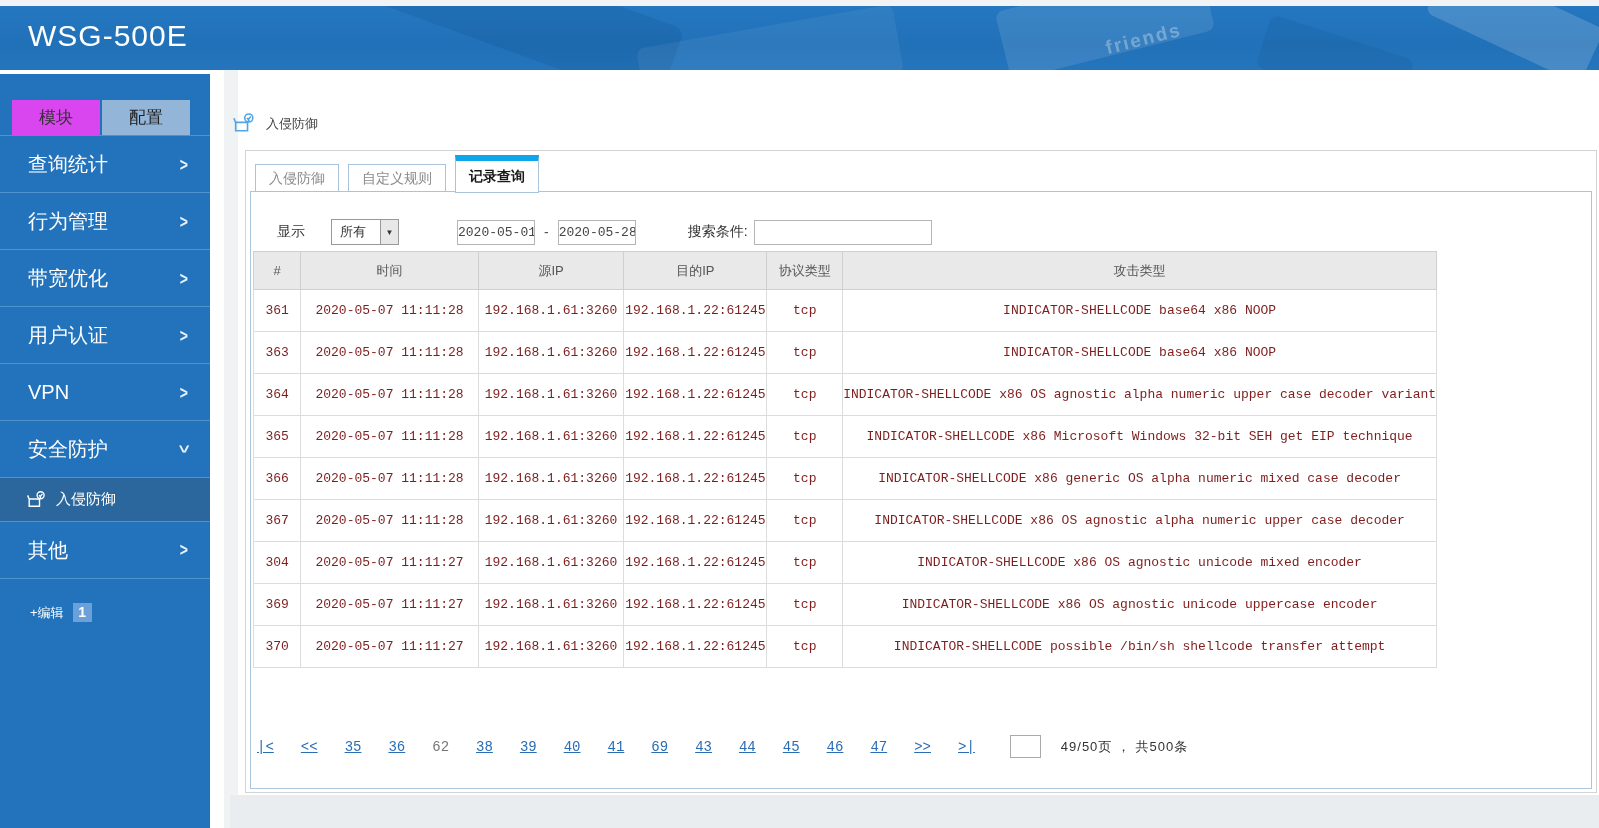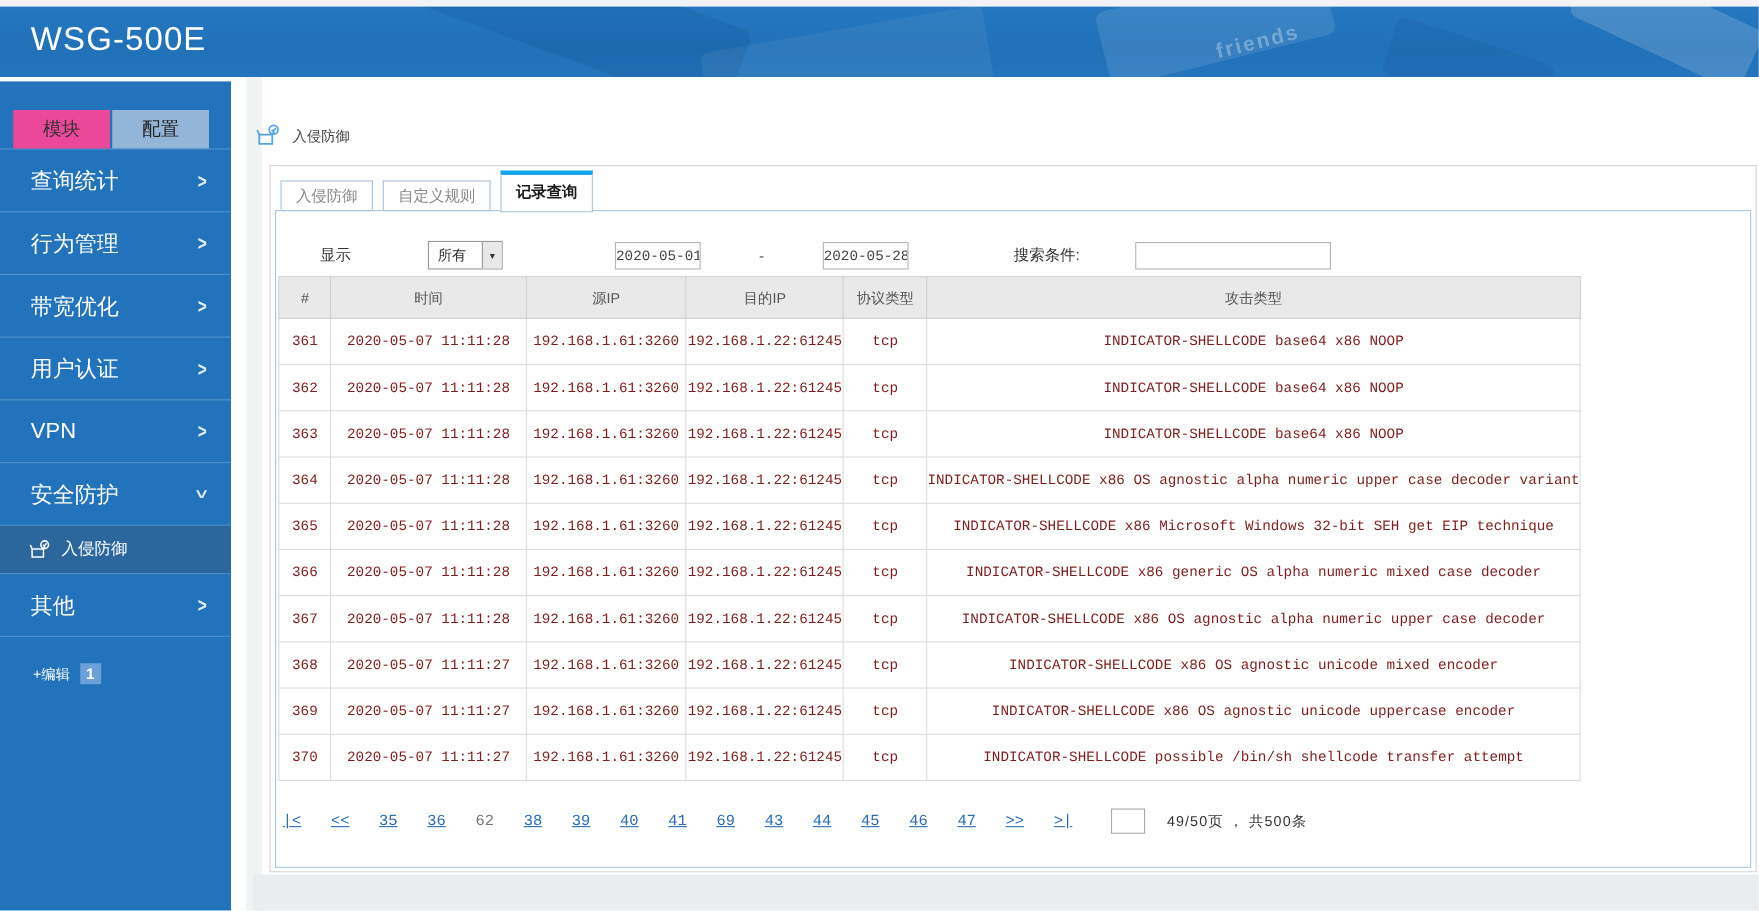--- a/index.html
+++ b/index.html
@@ -15,21 +15,21 @@
   .kbd-key { position:absolute; background:rgba(255,255,255,0.10); border-radius:8px; }
   .kbd-shadow { position:absolute; background:rgba(0,40,90,0.10); border-radius:10px; }
   .kbd-text { position:absolute; left:1105px; top:22px; transform:rotate(-14deg);
     color:rgba(255,255,255,0.30); font-size:19px; letter-spacing:2px; font-weight:bold; }
   .logo { position:absolute; left:28px; top:13px; color:#fff; font-size:30px; letter-spacing:1px; font-weight:400; }
 
   
   .sidebar { position:absolute; top:70px; left:0; width:210px; bottom:0; background:#2273bb; border-top:4px solid #fff; }
   .side-tabs { display:flex; margin:26px 0 0 12px; gap:2px; height:35px; }
   .side-tab { width:88px; text-align:center; line-height:35px; font-size:17px; color:#222; background:#93b5d8; cursor:pointer; }
-  .side-tab.active { background:#ec4899; color:#333; }
+  .side-tab.active { background:#d946ef; color:#333; }
   .side-nav { border-top:1px solid #4f93cc; }
   .nav-item { height:57px; display:flex; align-items:center; justify-content:space-between;
     padding:0 22px 0 28px; color:#fff; font-size:20px; border-bottom:1px solid #4f93cc; cursor:pointer; }
   .nav-arrow { font-size:14px; font-weight:bold; color:#e8f2fb; transform:scaleY(1.3); }
   .nav-arrow.down { transform:rotate(90deg) scaleY(1.3); }
   .sub-item { height:44px; display:flex; align-items:center; gap:10px; padding-left:26px;
     color:#fff; font-size:15px; background:#2b679c; border-bottom:1px solid #4f93cc; cursor:pointer; }
   .edit-row { margin:24px 0 0 30px; display:flex; align-items:center; gap:9px; color:#fff; font-size:13px; }
   .edit-badge { width:19px; height:19px; background:#6ba0d8; color:#fff; font-weight:bold;
     text-align:center; line-height:19px; font-size:14px; }
@@ -46,25 +46,25 @@
   .breadcrumb { position:absolute; left:22px; top:42px; display:flex; align-items:center; gap:11px;
     color:#444; font-size:13px; }
   .crumb-icon { color:#53a4e5; display:inline-flex; }
 
   .panel { position:absolute; left:35px; right:2px; top:80px; height:643px; border:1px solid #d4d4d4; background:#fff; }
   .inner-panel { position:absolute; top:40px; left:4px; right:4px; bottom:3px; border:1px solid #a9c6de; background:#fff; }
 
   .tab-strip { position:absolute; top:3px; left:9px; height:38px; display:flex; align-items:flex-end; z-index:3; }
   .ctab { height:28px; line-height:26px; padding:0 13px; border:1px solid #a9c3da; background:#fff;
     color:#8a8a8a; font-size:14px; margin-right:9px; cursor:pointer; }
-  .ctab.active { height:38px; line-height:31px; border-top:4px solid #0ea5e9; color:#1a1a1a;
+  .ctab.active { height:38px; line-height:31px; border-top:6px solid #0ea5e9; color:#1a1a1a;
     font-weight:bold; margin-bottom:-1px; }
 
-  .filter-row { position:absolute; top:68px; left:45px; right:20px; display:flex; align-items:center;
-    font-size:14px; color:#333; z-index:2;gap:44px; }
+  .filter-row { position:absolute; top:68px; left:31px; right:20px; display:flex; align-items:center;
+    font-size:14px; color:#333; z-index:2; }
   .select-box { display:flex; width:68px; height:26px; border:1px solid #999; margin-left:26px; background:#fff; cursor:pointer; }
   .select-value { flex:1; line-height:24px; padding-left:8px; font-size:13px; color:#333; }
   .select-btn { width:18px; border-left:1px solid #999; background:#e8e8e8; font-size:8px; color:#333;
     display:flex; align-items:center; justify-content:center; }
   .date-input { width:78px; height:25px; border:1px solid #b5b5b5; text-align:center;
     font-family:"Liberation Mono", monospace; font-size:13px; color:#444; }
   .date-from { margin-left:58px; }
   .date-sep { margin:0 9px; color:#555; }
   .search-label { margin-left:52px; }
   .search-input { width:178px; height:25px; border:1px solid #b5b5b5; margin-left:6px;
@@ -220,36 +220,28 @@
         <tbody>
           <tr>
             <td>361</td>
             <td>2020-05-07 11:11:28</td>
             <td>192.168.1.61:3260</td>
             <td>192.168.1.22:61245</td>
             <td>tcp</td>
             <td>INDICATOR-SHELLCODE base64 x86 NOOP</td>
           </tr>
           <tr>
-            <td>362</td>
+            <td>363</td>
             <td>2020-05-07 11:11:28</td>
             <td>192.168.1.61:3260</td>
             <td>192.168.1.22:61245</td>
             <td>tcp</td>
             <td>INDICATOR-SHELLCODE base64 x86 NOOP</td>
           </tr>
           <tr>
-            <td>363</td>
-            <td>2020-05-07 11:11:28</td>
-            <td>192.168.1.61:3260</td>
-            <td>192.168.1.22:61245</td>
-            <td>tcp</td>
-            <td>INDICATOR-SHELLCODE base64 x86 NOOP</td>
-          </tr>
-          <tr>
             <td>364</td>
             <td>2020-05-07 11:11:28</td>
             <td>192.168.1.61:3260</td>
             <td>192.168.1.22:61245</td>
             <td>tcp</td>
             <td>INDICATOR-SHELLCODE x86 OS agnostic alpha numeric upper case decoder variant</td>
           </tr>
           <tr>
             <td>365</td>
             <td>2020-05-07 11:11:28</td>
@@ -268,21 +260,21 @@
           </tr>
           <tr>
             <td>367</td>
             <td>2020-05-07 11:11:28</td>
             <td>192.168.1.61:3260</td>
             <td>192.168.1.22:61245</td>
             <td>tcp</td>
             <td>INDICATOR-SHELLCODE x86 OS agnostic alpha numeric upper case decoder</td>
           </tr>
           <tr>
-            <td>368</td>
+            <td>304</td>
             <td>2020-05-07 11:11:27</td>
             <td>192.168.1.61:3260</td>
             <td>192.168.1.22:61245</td>
             <td>tcp</td>
             <td>INDICATOR-SHELLCODE x86 OS agnostic unicode mixed encoder</td>
           </tr>
           <tr>
             <td>369</td>
             <td>2020-05-07 11:11:27</td>
             <td>192.168.1.61:3260</td>

